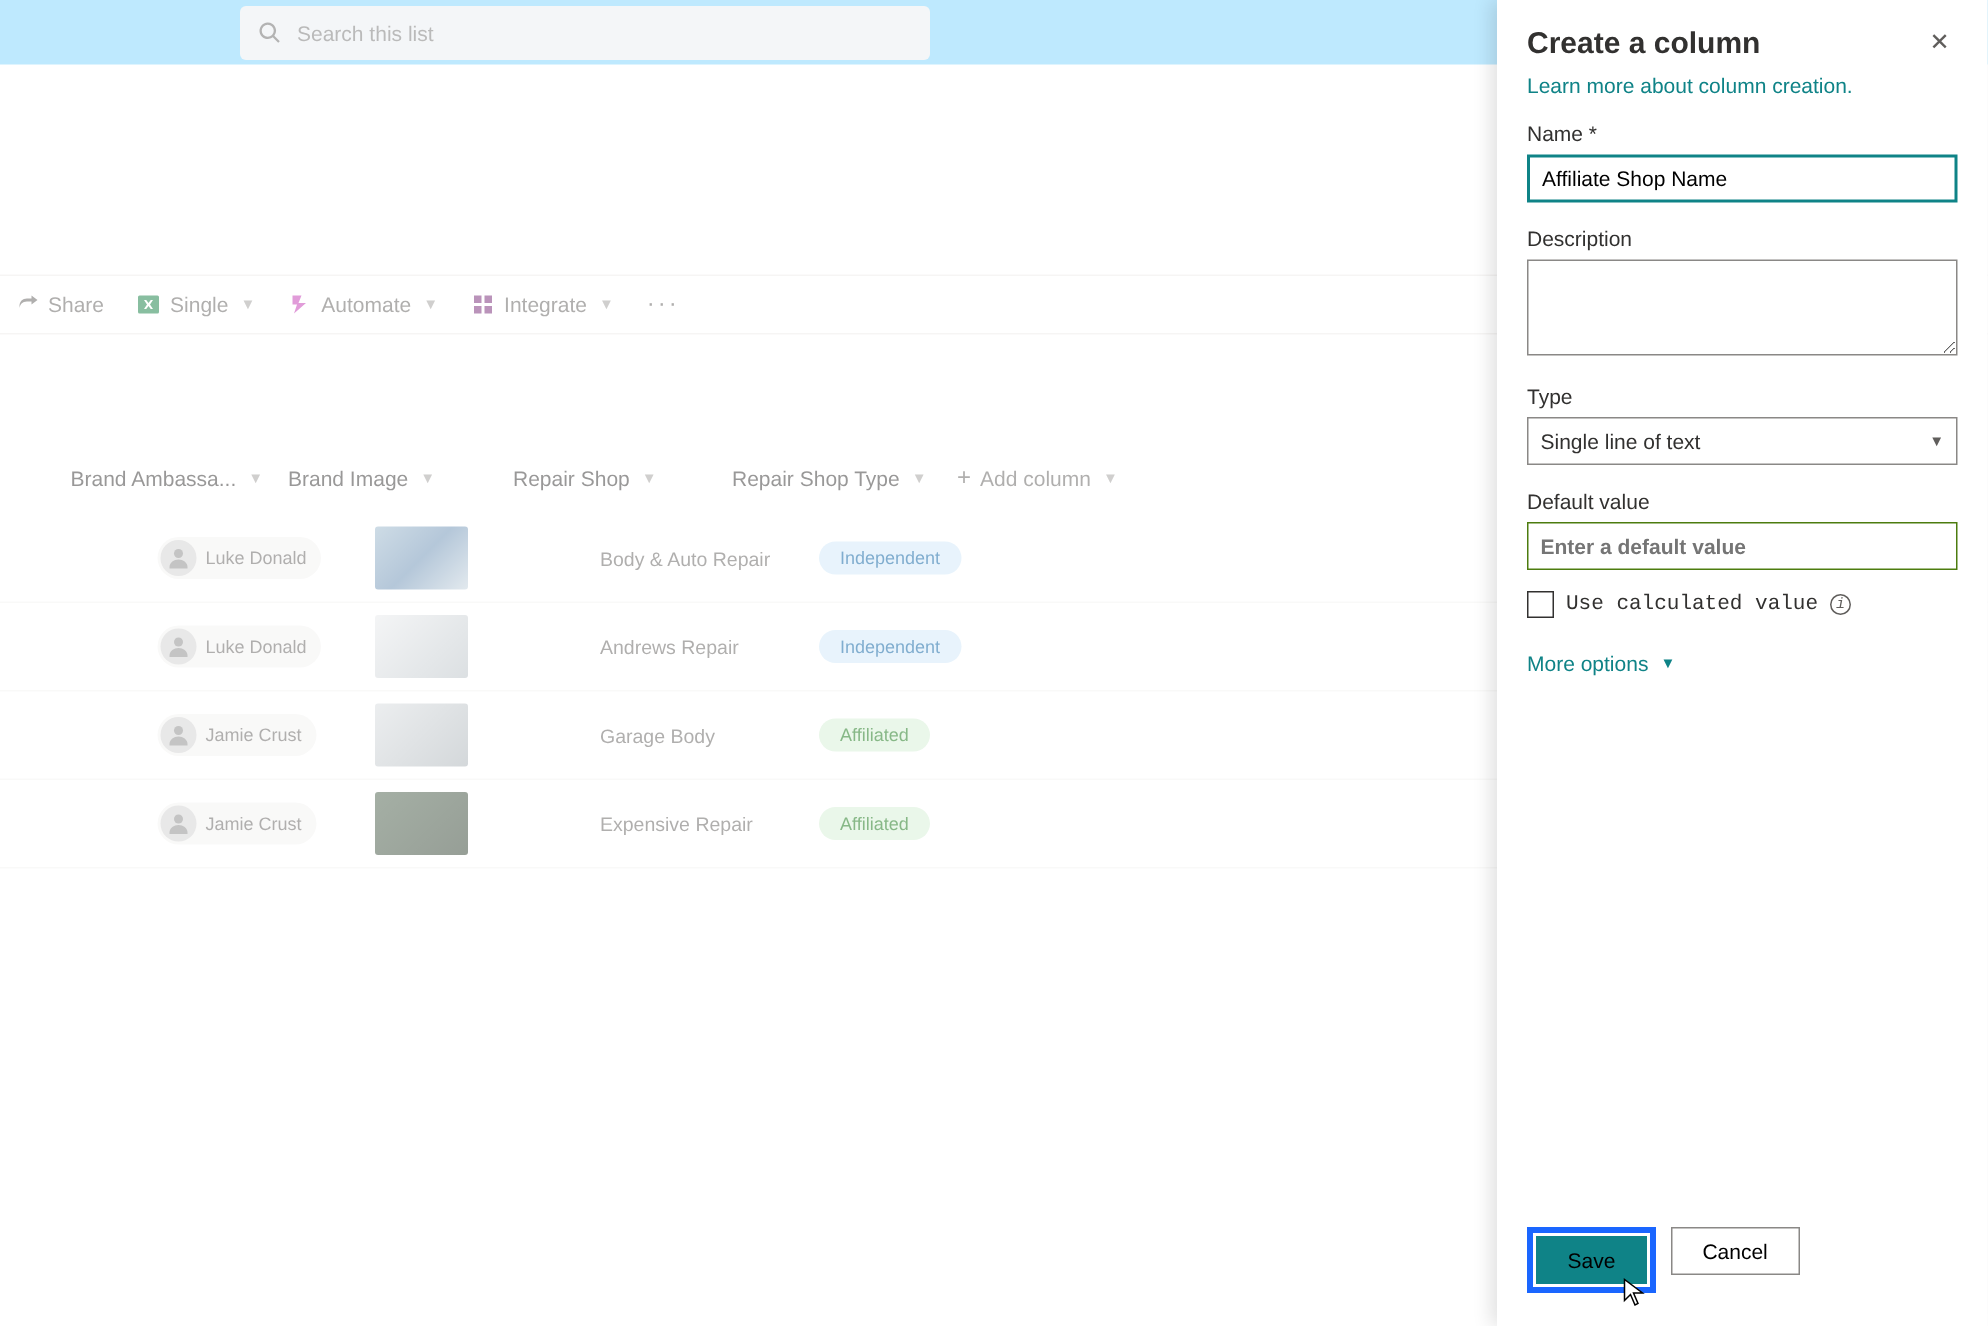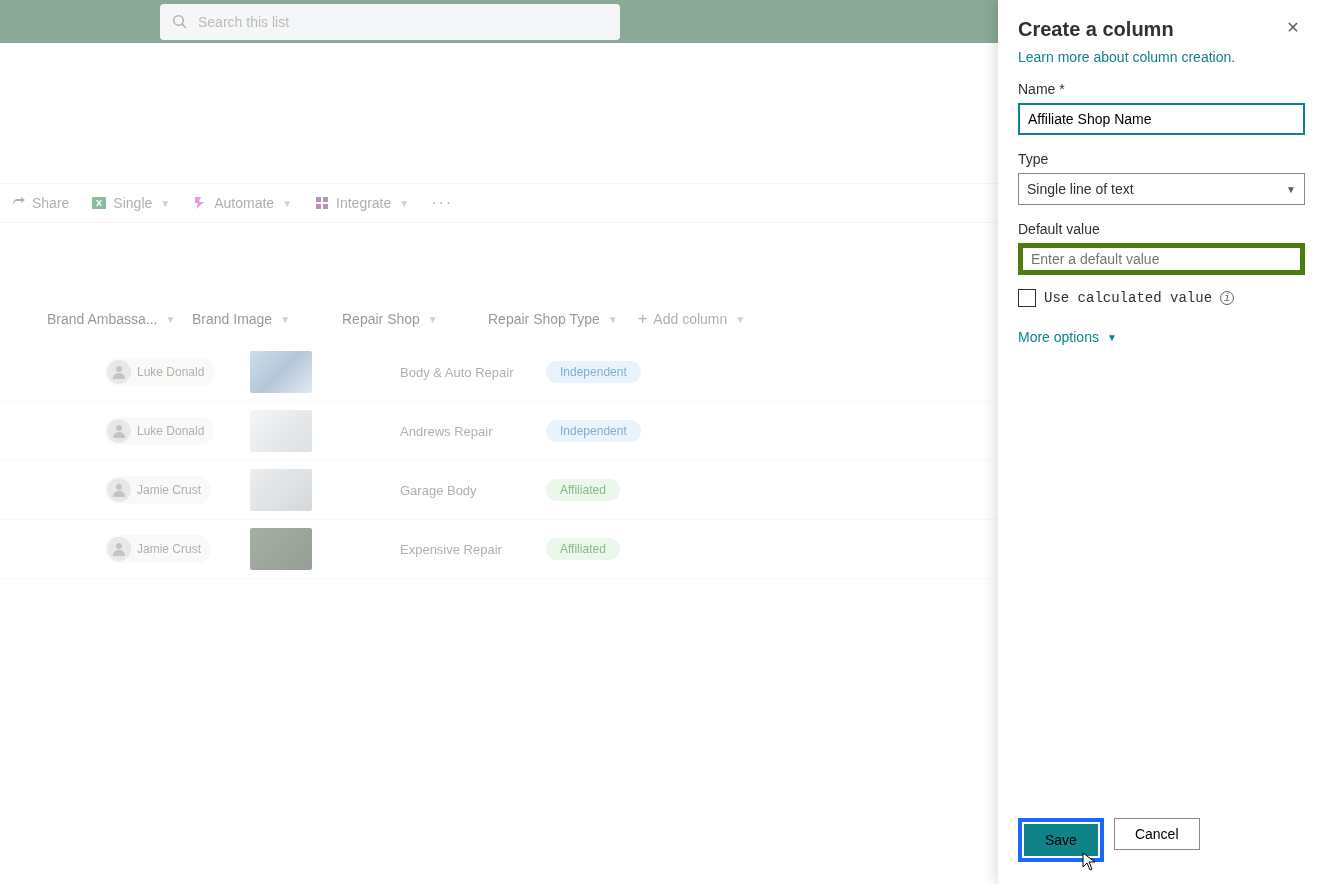--- a/index.html
+++ b/index.html
@@ -1,18 +1,18 @@
 <!DOCTYPE html>
 <html><head>
   <meta charset="utf-8">
   <style>
     * { box-sizing: border-box; margin: 0; padding: 0; }
     body { font-family: "Segoe UI", -apple-system, sans-serif; font-size: 14px; color: #323130; background: #fff; width: 1325px; height: 884px; overflow: hidden; position: relative; }
     
-    .topbar { height: 43px; background: #14532d; display: flex; align-items: center; padding-left: 160px; }
+    .topbar { height: 43px; background: #7dd3fc; display: flex; align-items: center; padding-left: 160px; }
     .search-wrap { width: 460px; height: 36px; background: #e9edf0; border-radius: 4px; display: flex; align-items: center; padding: 0 12px; gap: 10px; }
     .search-wrap svg { width: 16px; height: 16px; fill: #666; }
     .search-wrap input { flex: 1; border: none; background: transparent; outline: none; font-size: 14px; color: #666; }
     
     .blank-area { height: 140px; }
     
     .toolbar { height: 40px; border-top: 1px solid #edebe9; border-bottom: 1px solid #edebe9; display: flex; align-items: center; gap: 22px; padding-left: 10px; color: #605e5c; font-size: 14px; }
     .tb-item { display: flex; align-items: center; gap: 6px; cursor: pointer; }
     .tb-item svg { width: 16px; height: 16px; }
     .chev { font-size: 10px; color: #a19f9d; margin-left: 2px; }
@@ -47,21 +47,21 @@
     
     .panel { position: absolute; right: 0; top: 0; width: 327px; height: 884px; background: #fff; box-shadow: -4px 0 12px rgba(0,0,0,0.12); padding: 18px 20px; display: flex; flex-direction: column; }
     .panel-head { display: flex; justify-content: space-between; align-items: flex-start; }
     .panel-title { font-size: 20px; font-weight: 600; color: #323130; }
     .close-x { font-size: 16px; color: #605e5c; cursor: pointer; width: 24px; text-align: center; }
     .learn-link { color: #0f8387; font-size: 14px; margin-top: 8px; cursor: pointer; }
     
     .field { margin-top: 16px; }
     .field-label { font-size: 14px; color: #323130; margin-bottom: 6px; display: block; }
     .text-input { width: 100%; height: 32px; border: 2px solid #0f8387; padding: 0 8px; font-size: 14px; outline: none; }
-    .text-input.plain { border: 5px solid #4d7c0f; }
+    .text-input.plain { border: 1px solid #4d7c0f; font-weight: bold; }
     .textarea { width: 100%; height: 64px; border: 1px solid #8a8886; resize: both; padding: 6px 8px; font-family: inherit; font-size: 14px; outline: none; }
     .select-box { width: 100%; height: 32px; border: 1px solid #8a8886; display: flex; align-items: center; justify-content: space-between; padding: 0 8px; cursor: pointer; }
     .select-box .sel-chev { font-size: 10px; color: #605e5c; }
     
     .chk-row { display: flex; align-items: center; gap: 8px; margin-top: 14px; font-family: Liberation Mono, monospace; }
     .chk { width: 18px; height: 18px; border: 1px solid #323130; cursor: pointer; }
     .info-icon { width: 14px; height: 14px; border-radius: 50%; border: 1px solid #605e5c; display: flex; align-items: center; justify-content: center; font-size: 10px; color: #605e5c; font-style: italic; }
     
     .more-opts { margin-top: 22px; color: #0f8387; font-size: 14px; cursor: pointer; display: flex; align-items: center; gap: 6px; }
     
@@ -229,20 +229,24 @@
     <div class="panel-title">Create a column</div>
     <div class="close-x">✕</div>
   </div>
   <div class="learn-link">Learn more about column creation.</div>
 
   <div class="field">
     <label class="field-label">Name *</label>
     <input class="text-input" type="text" value="Affiliate Shop Name" style="">
   </div>
 
+  <div class="field">
+    <label class="field-label">Description</label>
+    <textarea class="textarea" style=""></textarea>
+  </div>
 
   <div class="field">
     <label class="field-label">Type</label>
     <div class="select-box">
       <span>Single line of text</span>
       <span class="sel-chev">▼</span>
     </div>
   </div>
 
   <div class="field">

